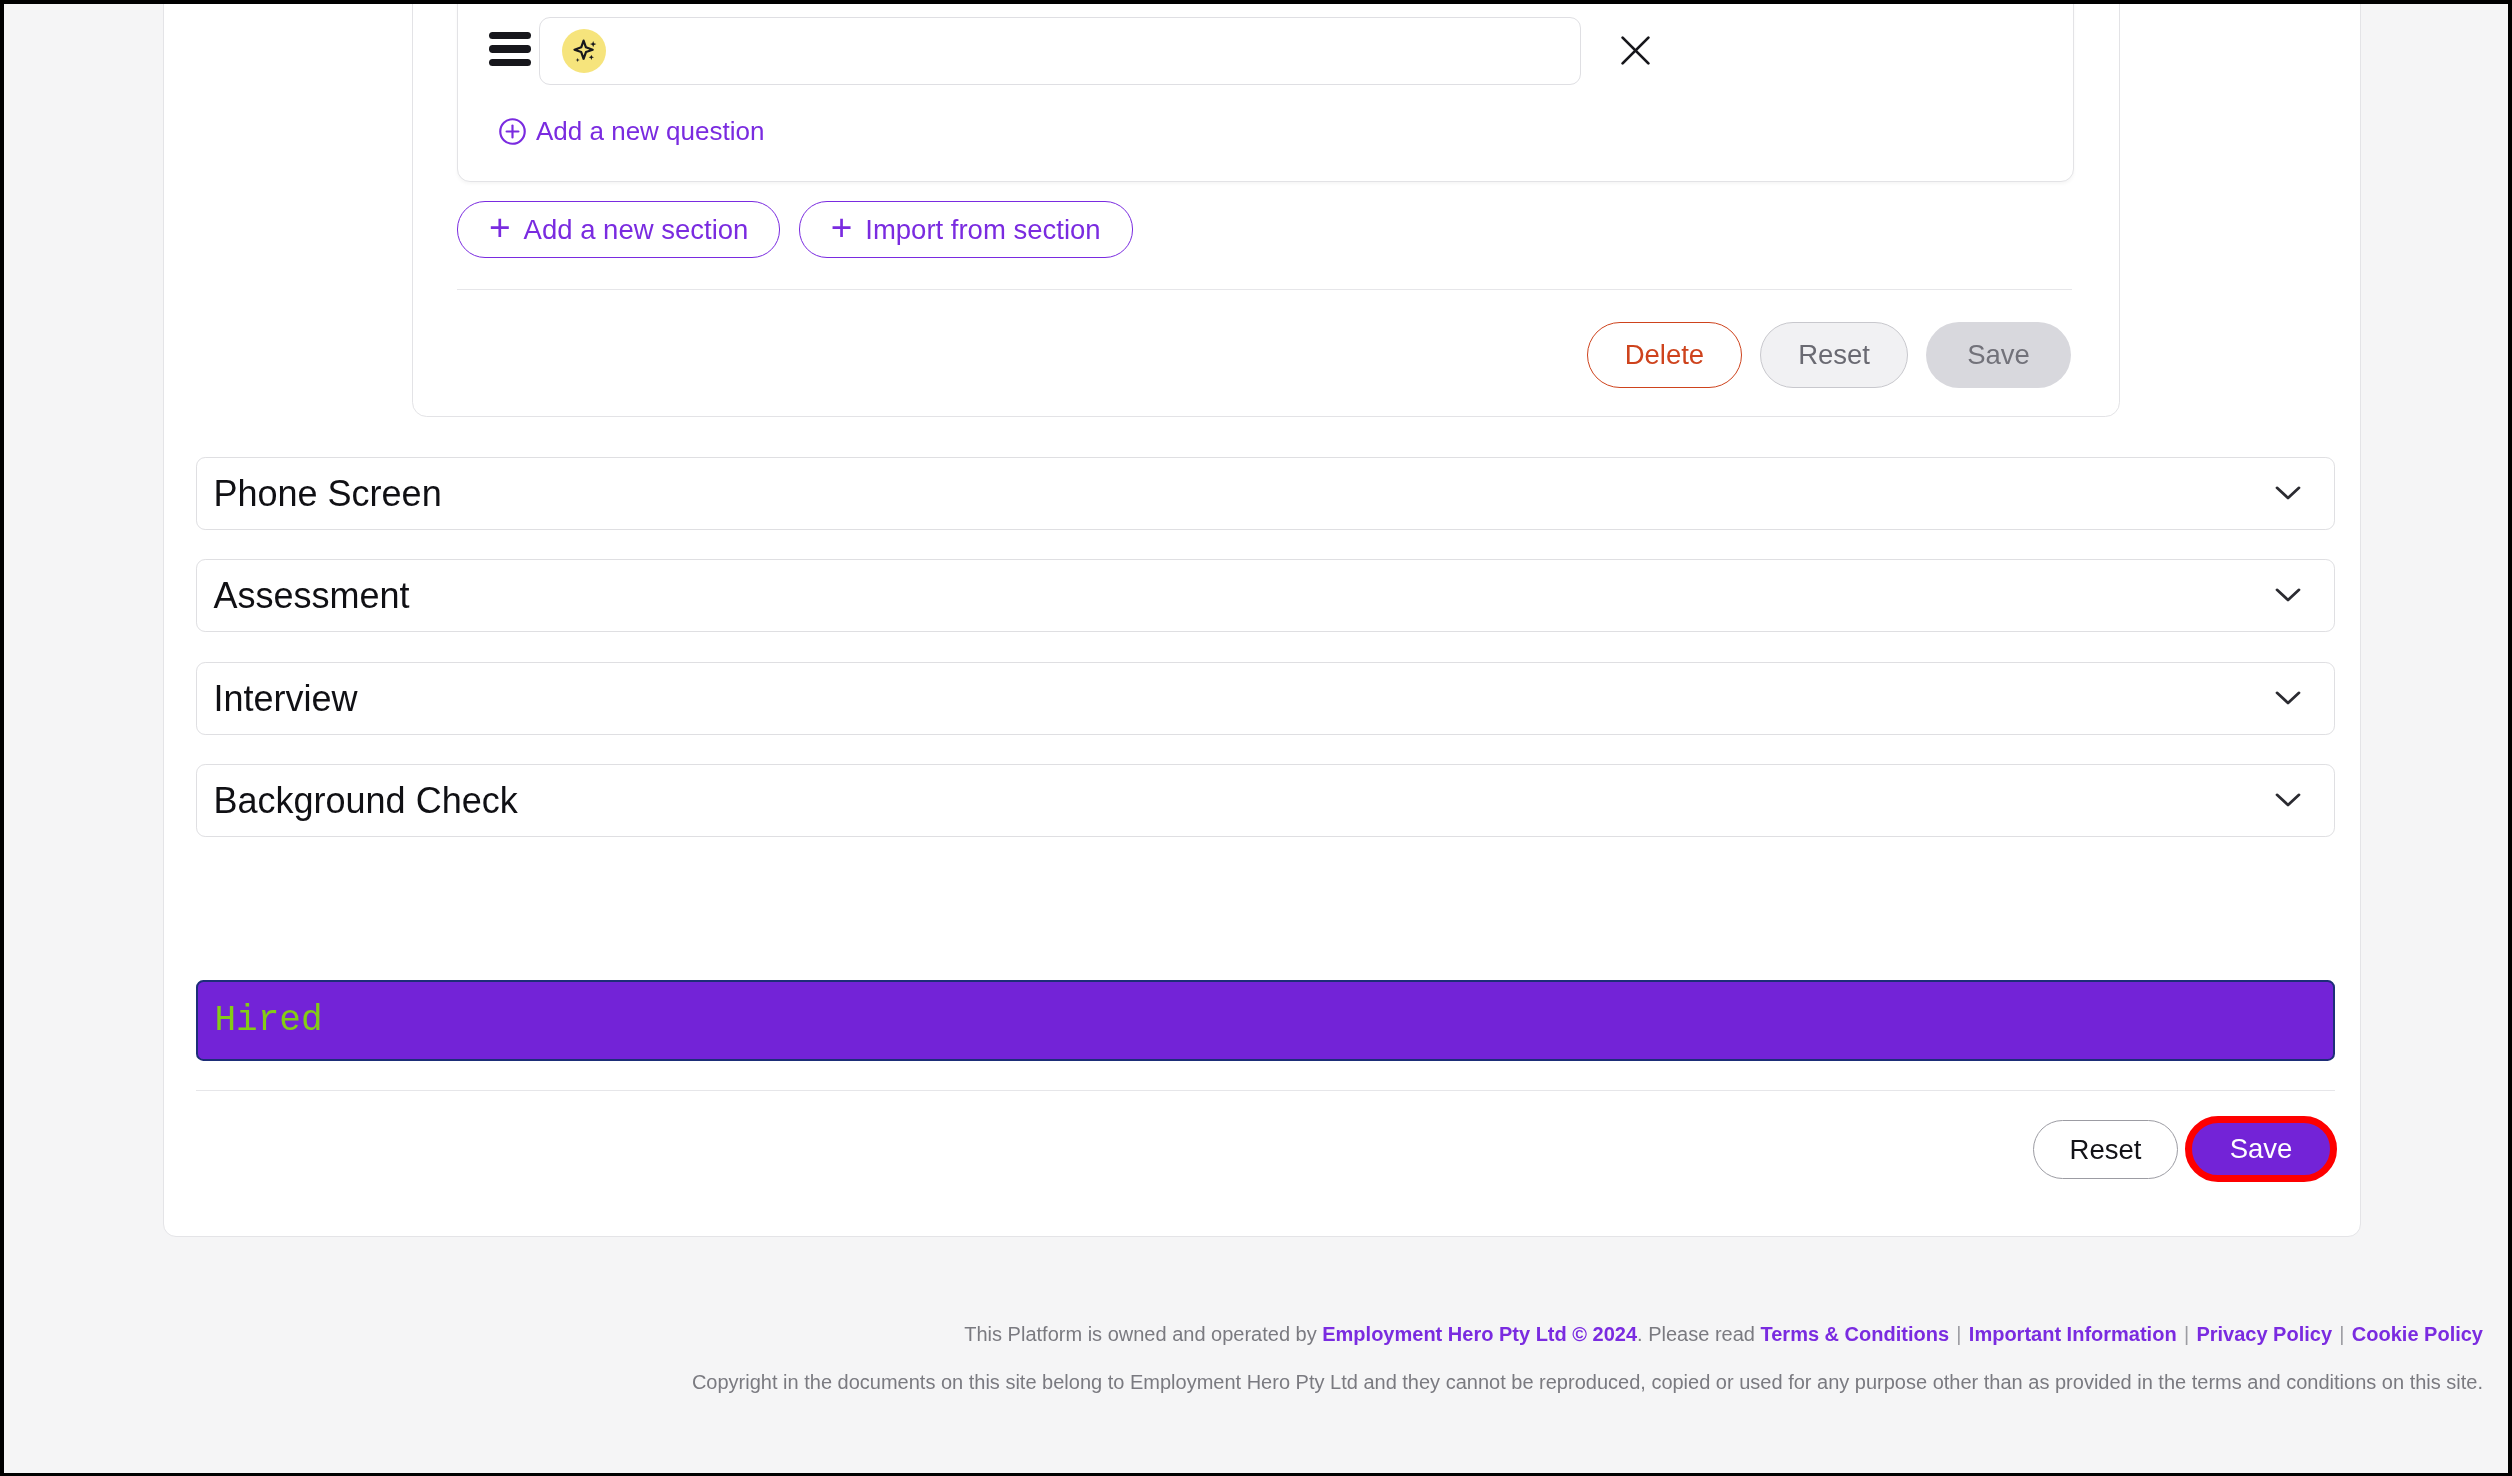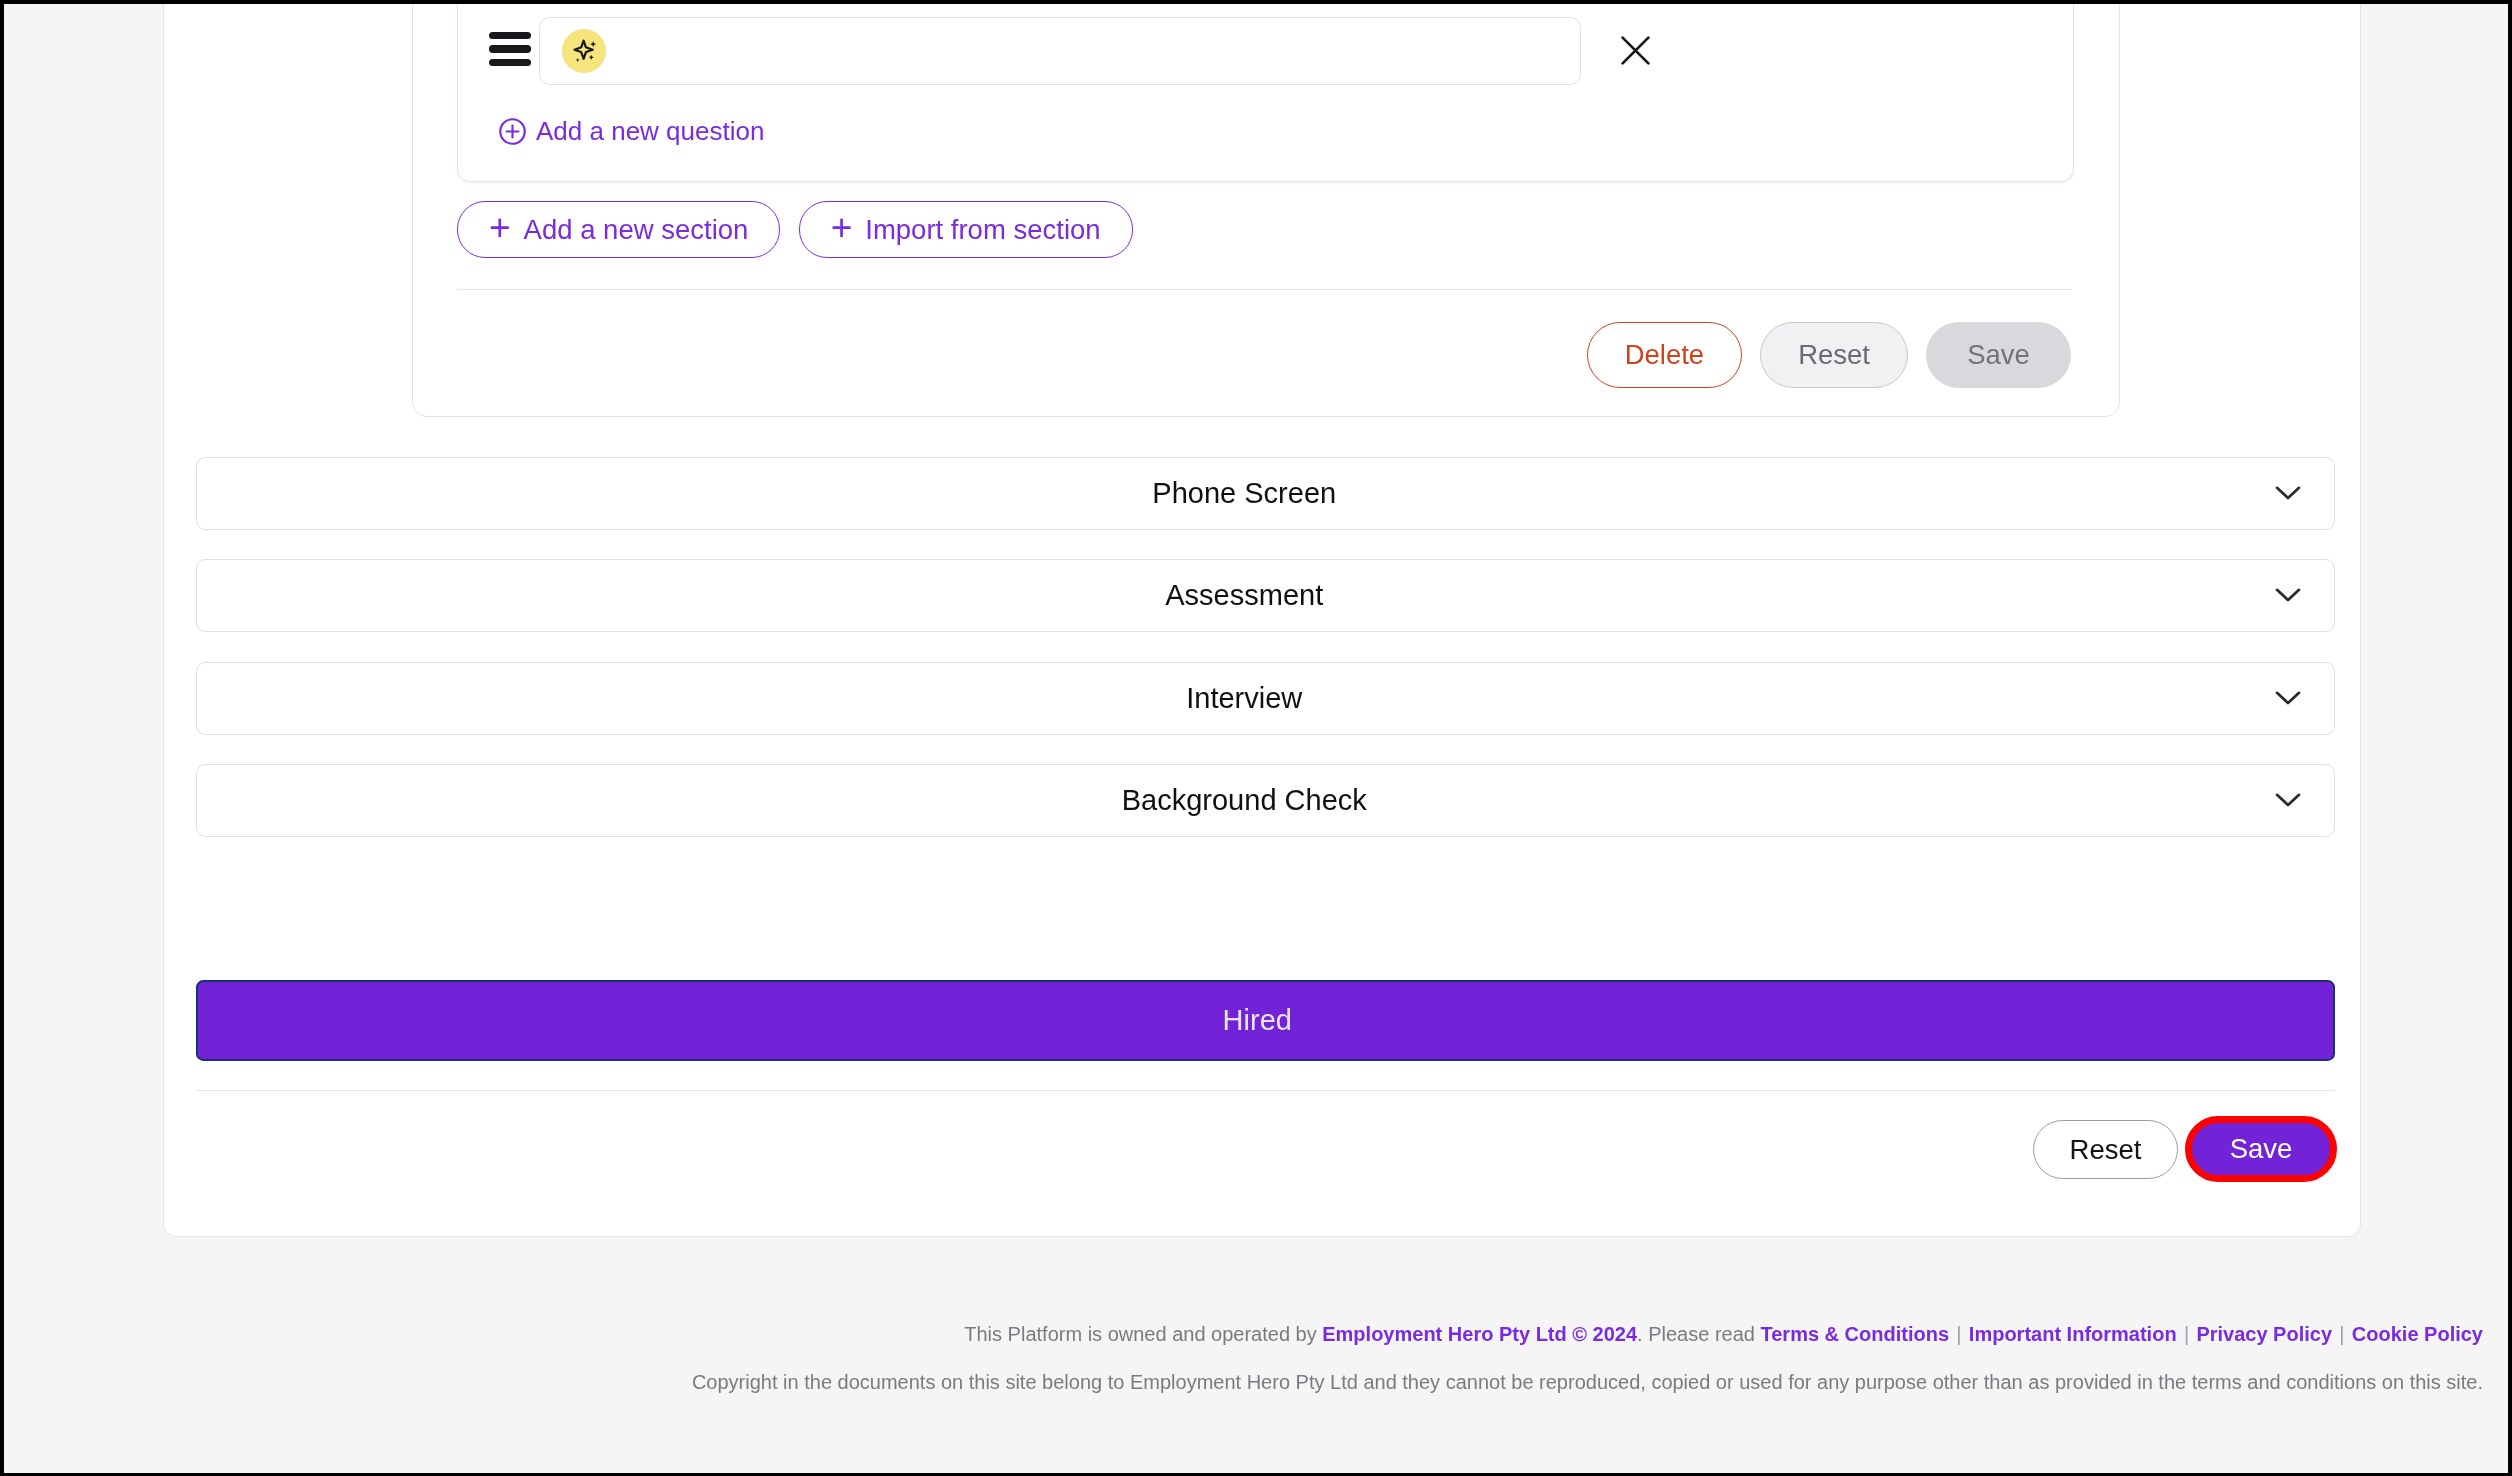--- a/index.html
+++ b/index.html
@@ -39,23 +39,23 @@
   .card-actions { position:absolute; right:48px; top:332px; height:66px; display:flex; gap:18px; }
   .btn { height:66px; border-radius:33px; font-size:27.5px; font-family:inherit; padding:0 37px; display:flex; align-items:center; justify-content:center; cursor:pointer; }
   .btn-delete { background:#FFF; border:1.8px solid #CE431D; color:#CE431D; min-width:145px; }
   .btn-reset-dis { background:#F1F1F3; border:1.8px solid #C8C8CD; color:#6A6A72; min-width:145px; }
   .btn-save-dis { background:#D8D8DD; border:none; color:#72727A; min-width:145px; cursor:default; }
 
   
   .stage { position:absolute; left:192px; width:2139px; height:73px; background:#FFF;
     border:1.8px solid #DFDFE2; border-radius:9.2px; display:flex; align-items:center;
     padding:0 33px 0 16.5px; cursor:pointer; }
-  .stage-label { font-size:29px; color:#101014; flex:1 1 auto;text-align:center; }
+  .stage-label { font-size:36px; color:#101014; flex:1 1 auto; }
   .stage-selected { top:976px; height:81px; background:#7323D7; border:2.7px solid #1D2E78; border-radius:7.3px; }
-  .stage-selected .stage-label { color:#e5e5e5; }
+  .stage-selected .stage-label { color:#84cc16;font-family:Liberation Mono, monospace; }
 
   .bottom-divider { position:absolute; left:192px; top:1086px; width:2139px; height:0; border-top:0.9px solid #E6E6E9; }
 
   .btn-reset-bottom { position:absolute; left:2029px; top:1116px; width:145px; height:59px;
     background:#FFF; border:1.8px solid #9C9CA3; color:#121217; }
   .save-highlight { position:absolute; left:2181px; top:1112px; width:152px; height:66px;
     background:#7323D7; border:7.3px solid #FE0000; border-radius:33px; color:#FFFFFF;
     font-size:27.5px; font-family:inherit; display:flex; align-items:center; justify-content:center; cursor:pointer; }
 
   

